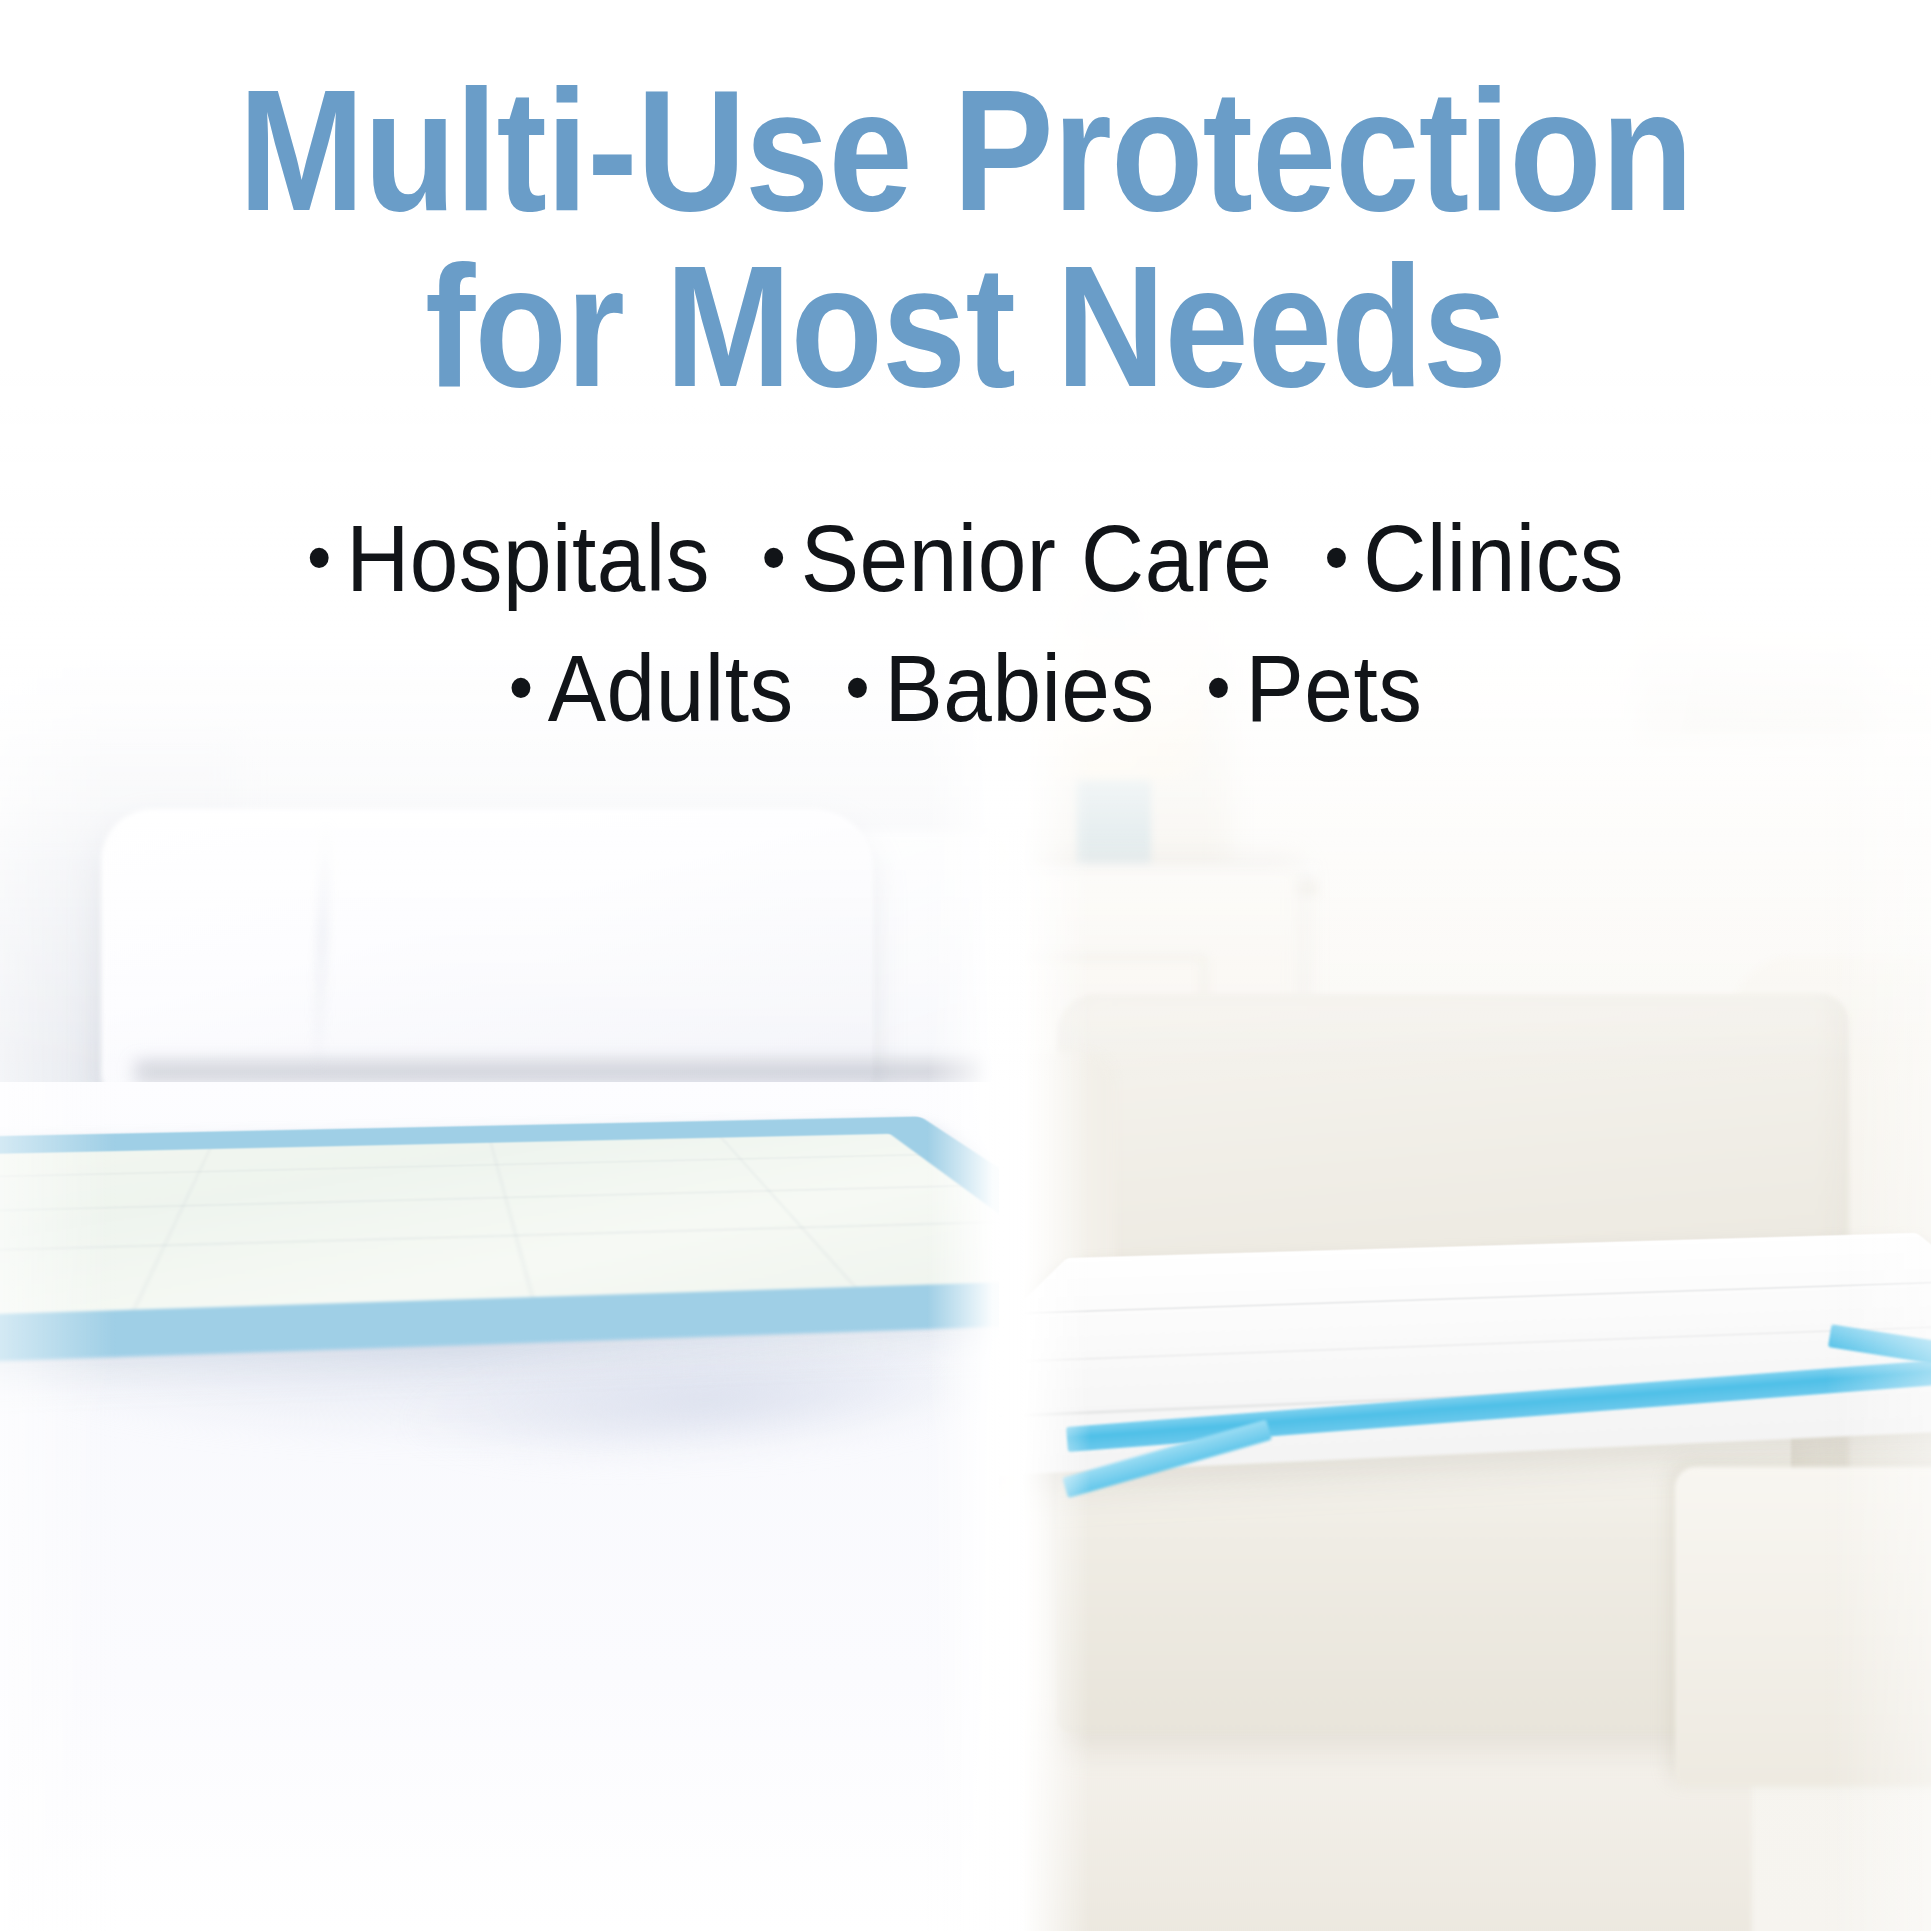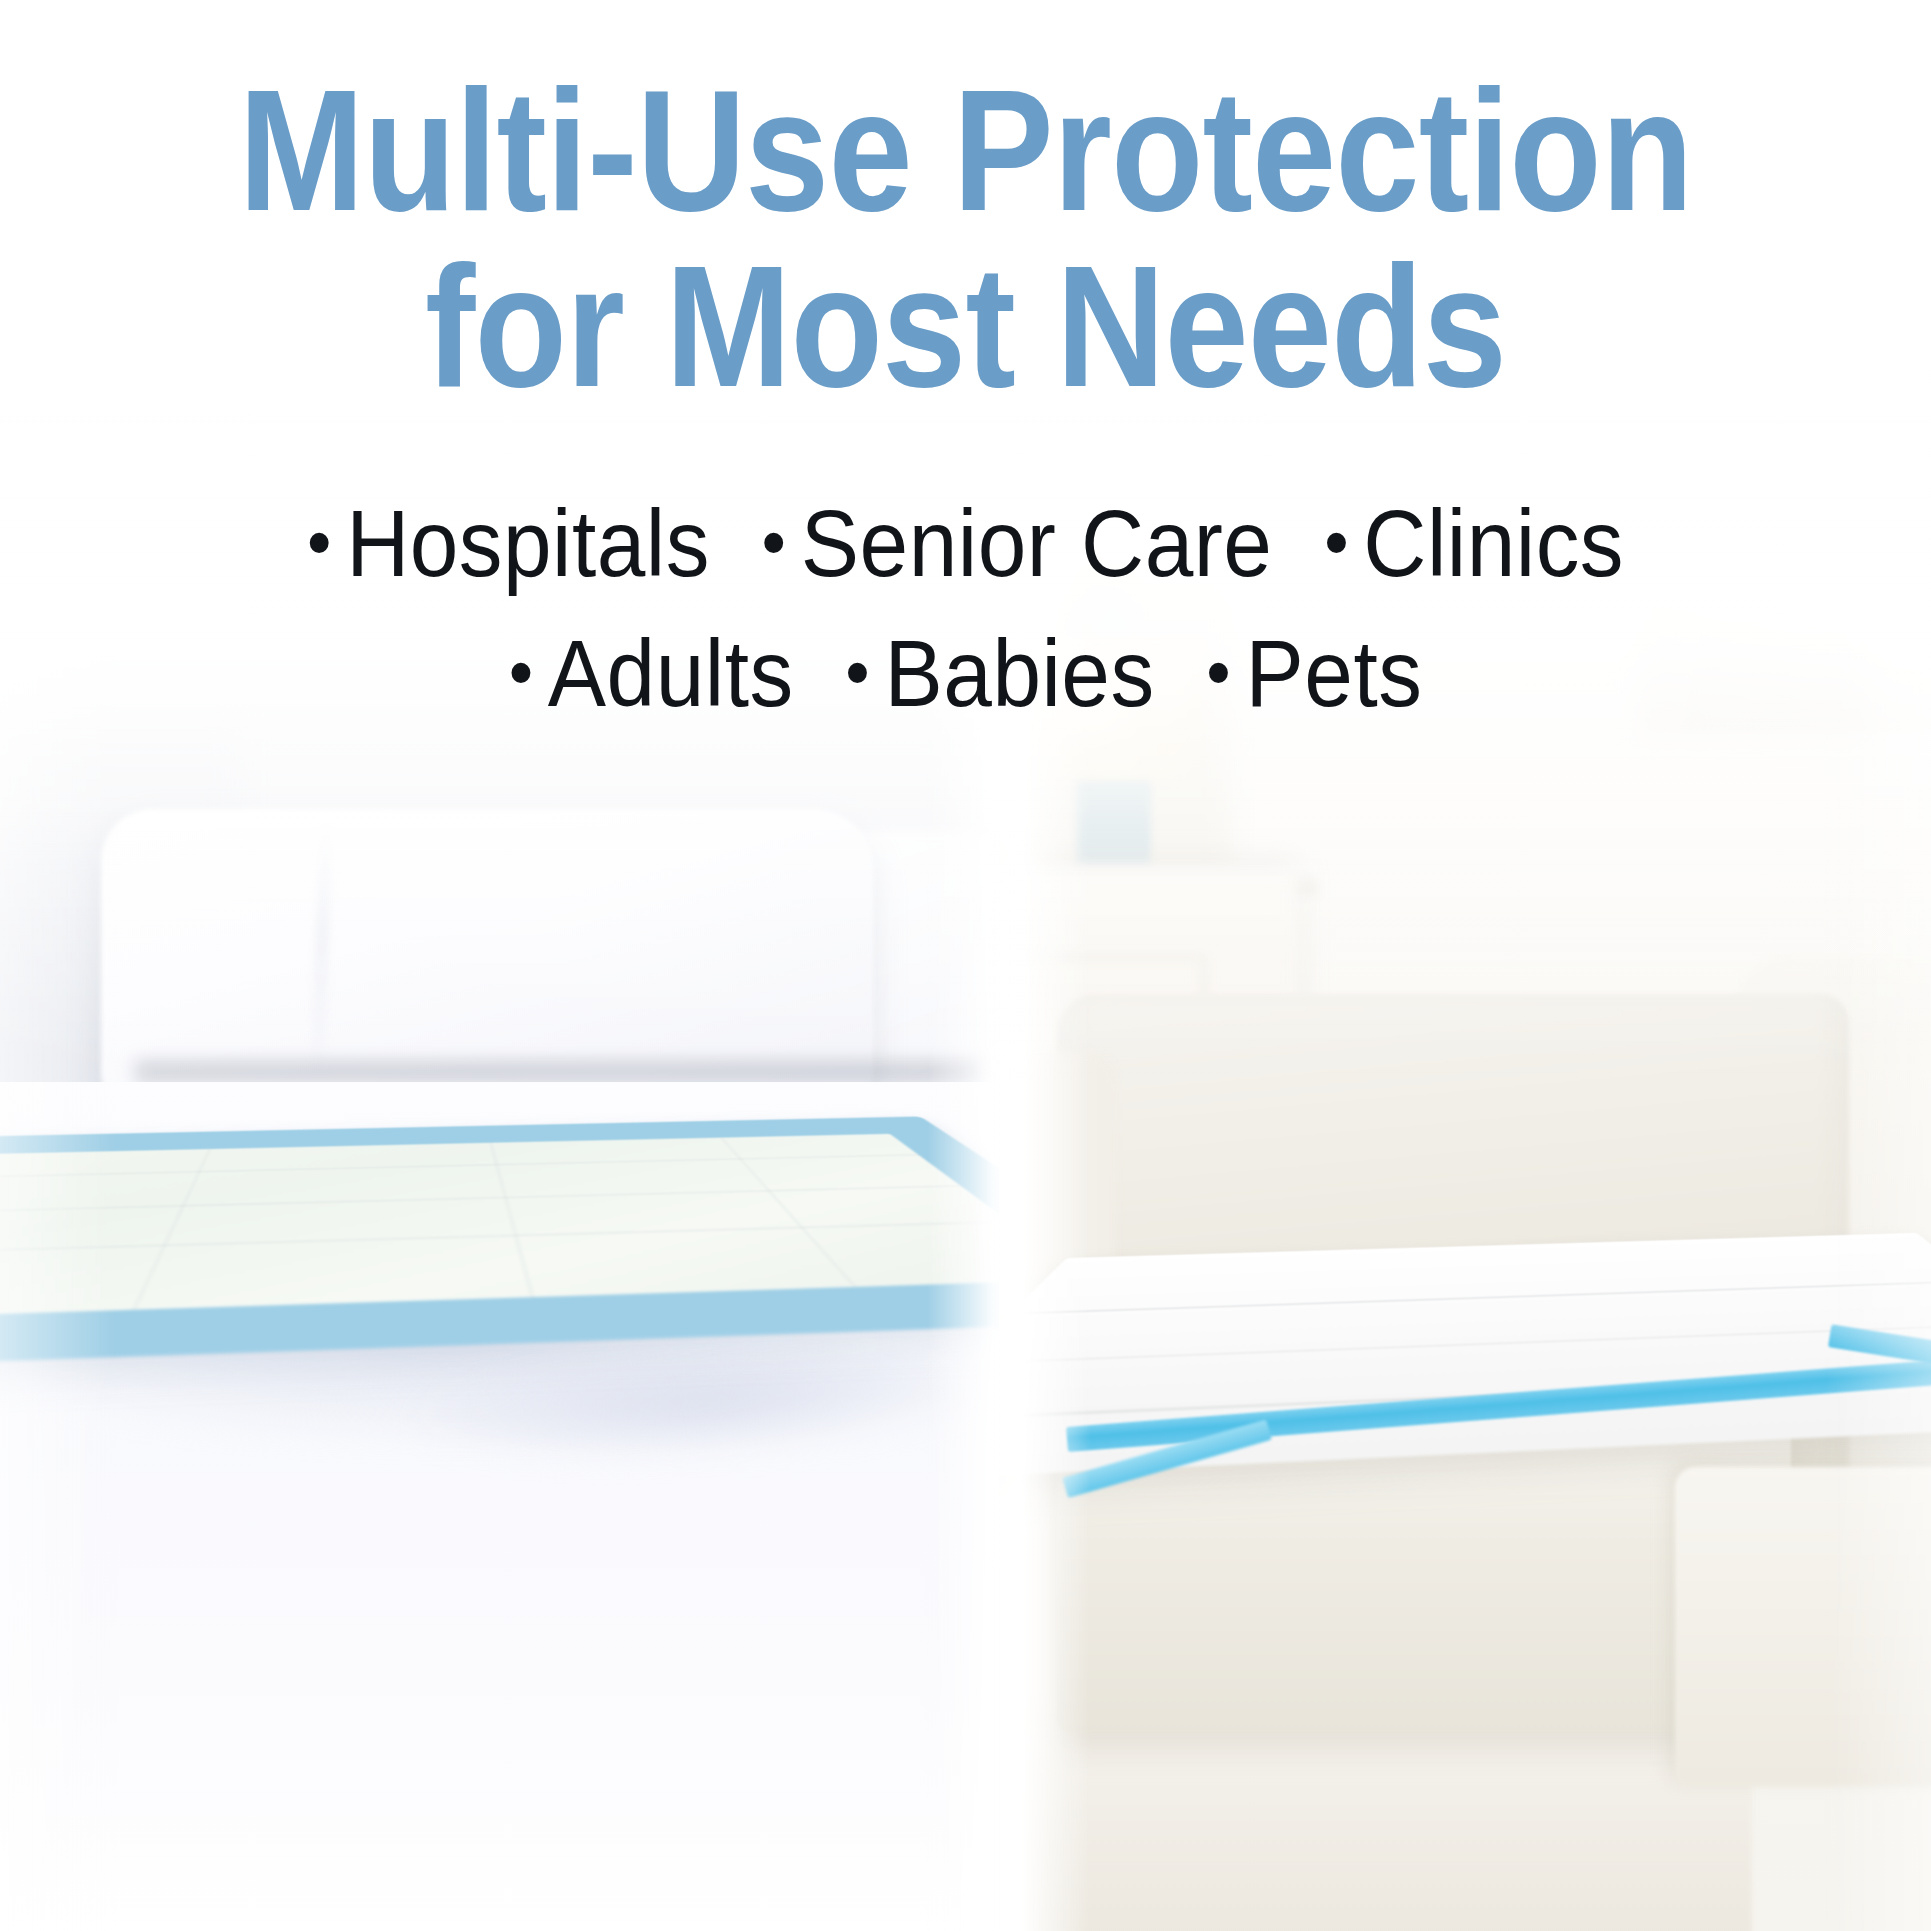--- a/index.html
+++ b/index.html
@@ -155,21 +155,21 @@
     font-family:"Liberation Sans","DejaVu Sans",sans-serif;
     font-weight:bold;
     font-size:172px;
     line-height:176px;
     letter-spacing:-1px;
     transform:scaleX(.88);
     transform-origin:50% 0;
     text-rendering:optimizeLegibility;
   }
   .headline .hl-line{display:block;white-space:nowrap;}
-  .bullets{margin:0;padding-top:64px;}
+  .bullets{margin:15px;padding-top:64px;}
   .bullet-row{
     display:block;white-space:nowrap;
     color:#111418;
     font-family:"Liberation Sans","DejaVu Sans",sans-serif;
     font-weight:400;
     font-size:94px;
     line-height:129px;
     letter-spacing:0.5px;
     transform:scaleX(.93);
   }

